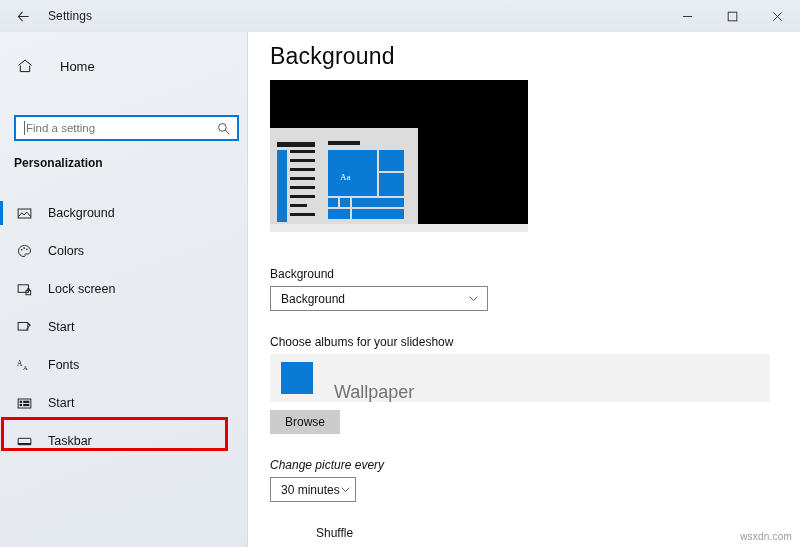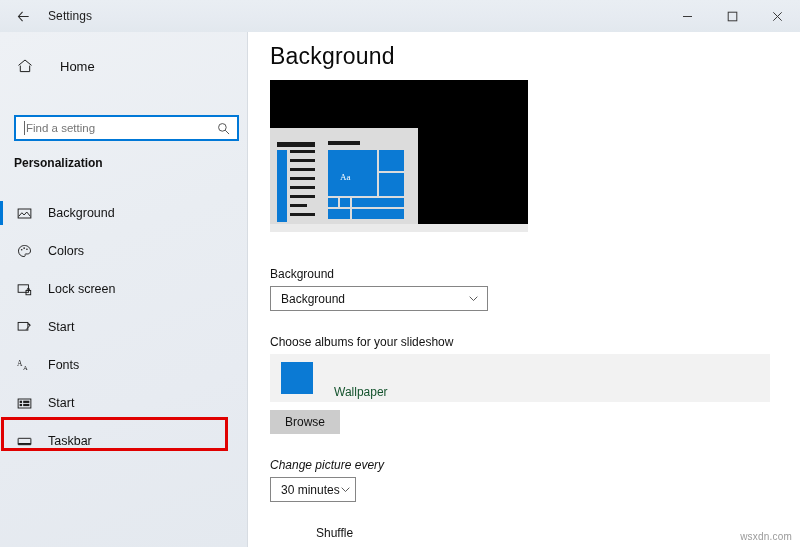--- a/index.html
+++ b/index.html
@@ -270,22 +270,22 @@
     align-items: center;
     padding-left: 11px;
   }
   .album-thumb {
     width: 32px; height: 32px;
     background: #0b7ad4;
     flex: 0 0 auto;
   }
   .album-name {
     margin-left: 21px;
-    font-size: 12px;
-    color: #14532d;
+    font-size: 18px;
+    color: #737373;
     margin-top: 28px;
   }
 
   .btn {
     position: absolute;
     background: #cccccc;
     border: 1px solid #cccccc;
     display: flex;
     align-items: center;
     justify-content: center;

